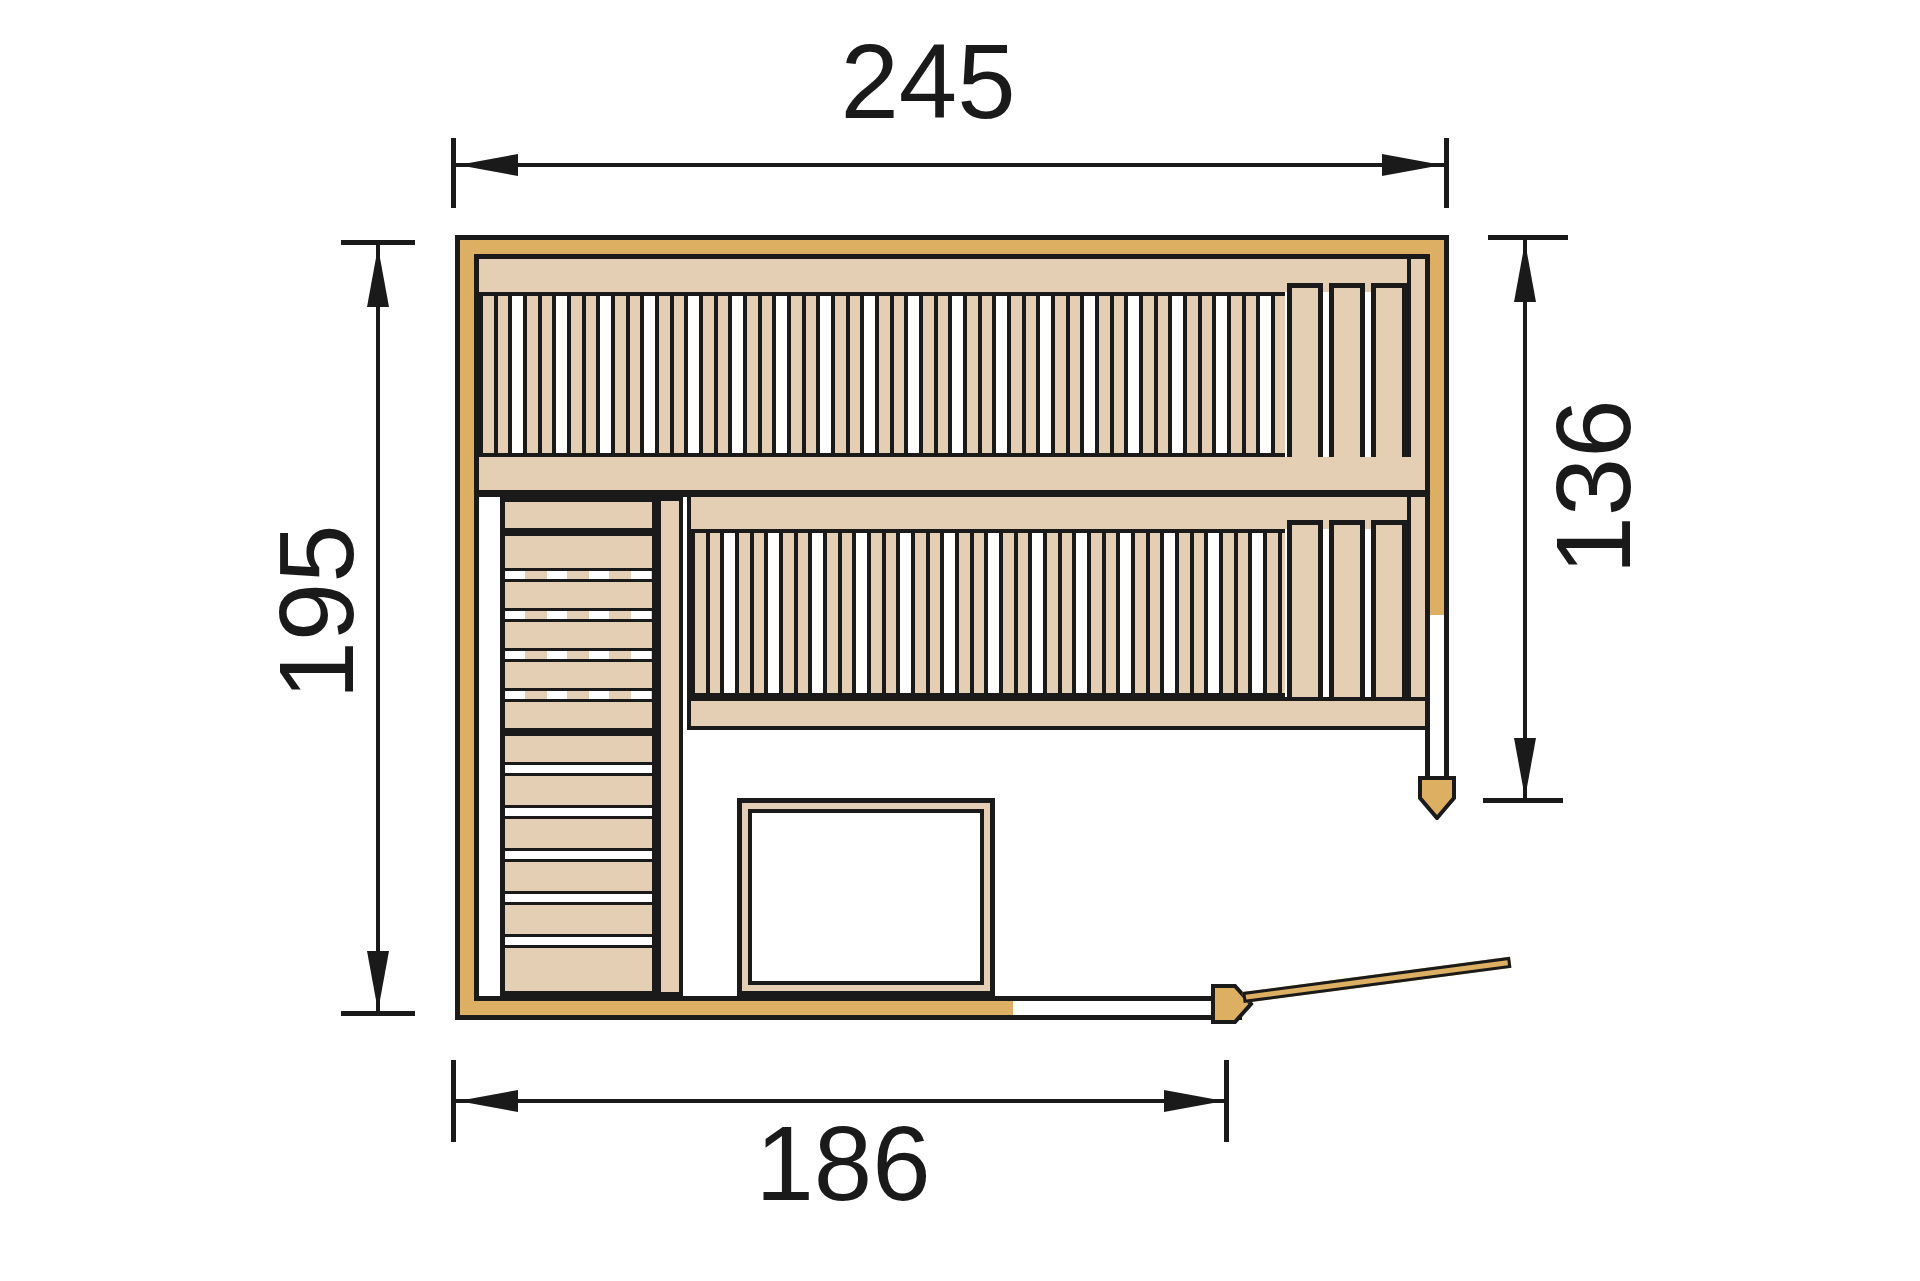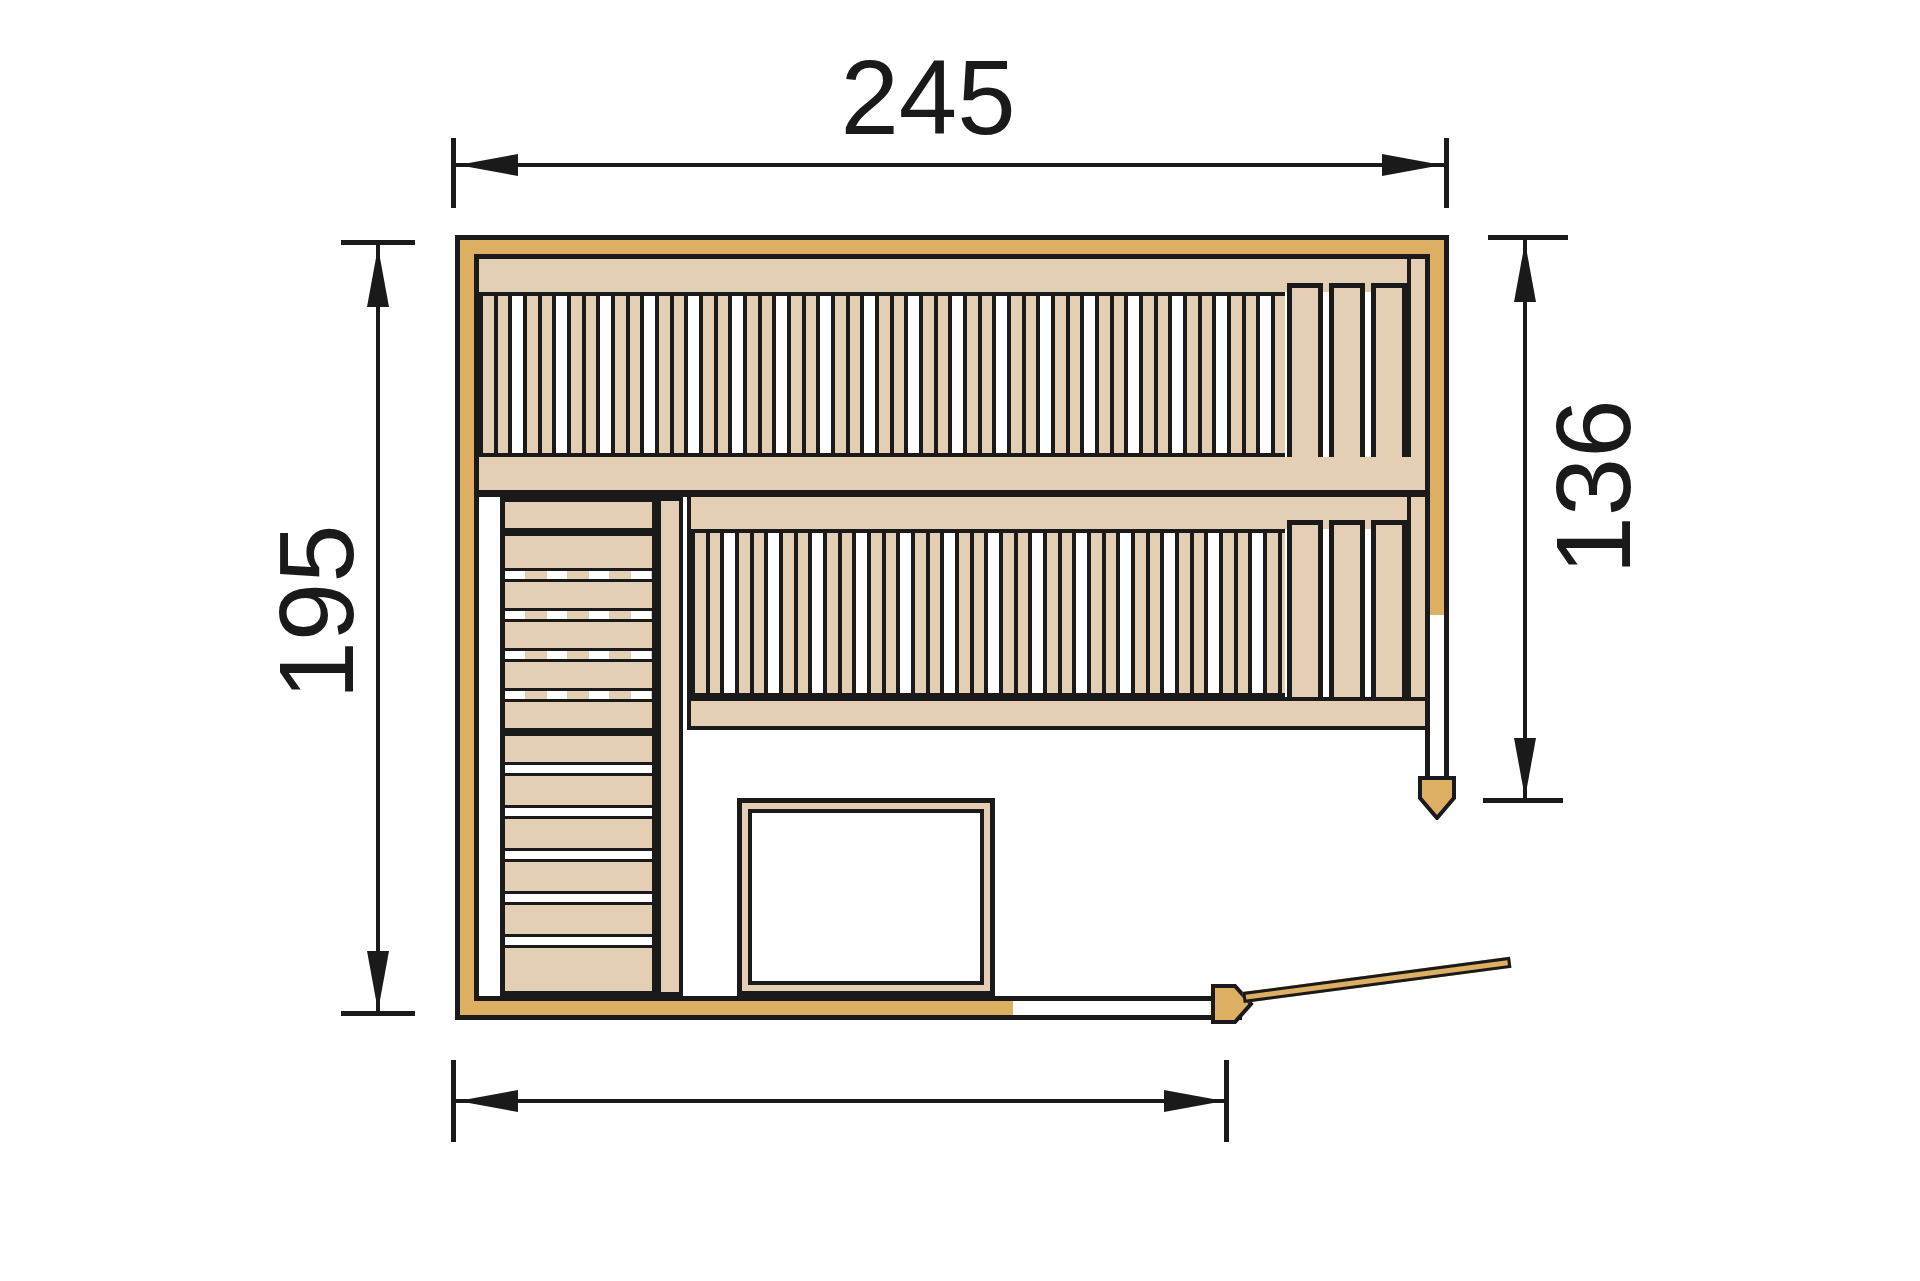--- a/index.html
+++ b/index.html
@@ -122,35 +122,36 @@
     <polygon points="2,2 24,2 40,20 24,38 2,38" fill="var(--wall-gold)" stroke="var(--line-black)" stroke-width="4"></polygon>
   </svg>
 
   <div class="abs door-leaf" style="left:1243px;top:992px;width:270px;height:11px;"></div>
 
   <div class="abs dim-tick" style="left:451px;top:138px;width:5px;height:70px;"></div>
   <div class="abs dim-tick" style="left:1444px;top:138px;width:5px;height:70px;"></div>
   <div class="abs dim-line" style="left:456px;top:163px;width:988px;height:4px;"></div>
   <div class="abs arrow left" style="left:458px;top:154px;"></div>
   <div class="abs arrow right" style="left:1382px;top:154px;"></div>
-  <div class="abs dim-label" style="left:828px;top:48px;">245</div>
+  <div class="abs dim-label" style="left:828px;top:32px;">245</div>
 
   <div class="abs dim-tick" style="left:341px;top:240px;width:74px;height:5px;"></div>
   <div class="abs dim-tick" style="left:341px;top:1011px;width:74px;height:5px;"></div>
   <div class="abs dim-line" style="left:376px;top:245px;width:4px;height:766px;"></div>
   <div class="abs arrow up" style="left:367px;top:247px;"></div>
   <div class="abs arrow down" style="left:367px;top:951px;"></div>
   <div class="abs dim-label rot" style="left:217px;top:562px;">195</div>
 
   <div class="abs dim-tick" style="left:1488px;top:235px;width:80px;height:5px;"></div>
   <div class="abs dim-tick" style="left:1483px;top:798px;width:80px;height:5px;"></div>
   <div class="abs dim-line" style="left:1523px;top:240px;width:4px;height:558px;"></div>
   <div class="abs arrow up" style="left:1514px;top:242px;"></div>
   <div class="abs arrow down" style="left:1514px;top:738px;"></div>
   <div class="abs dim-label rot" style="left:1494px;top:437px;">136</div>
 
   <div class="abs dim-tick" style="left:451px;top:1060px;width:5px;height:82px;"></div>
   <div class="abs dim-tick" style="left:1224px;top:1060px;width:5px;height:82px;"></div>
   <div class="abs dim-line" style="left:456px;top:1099px;width:770px;height:4px;"></div>
   <div class="abs arrow left" style="left:458px;top:1090px;"></div>
   <div class="abs arrow right" style="left:1164px;top:1090px;"></div>
+  <div class="abs dim-label" style="left:743px;top:1114px;">186</div>
 
 </div>
 
 </body></html>

